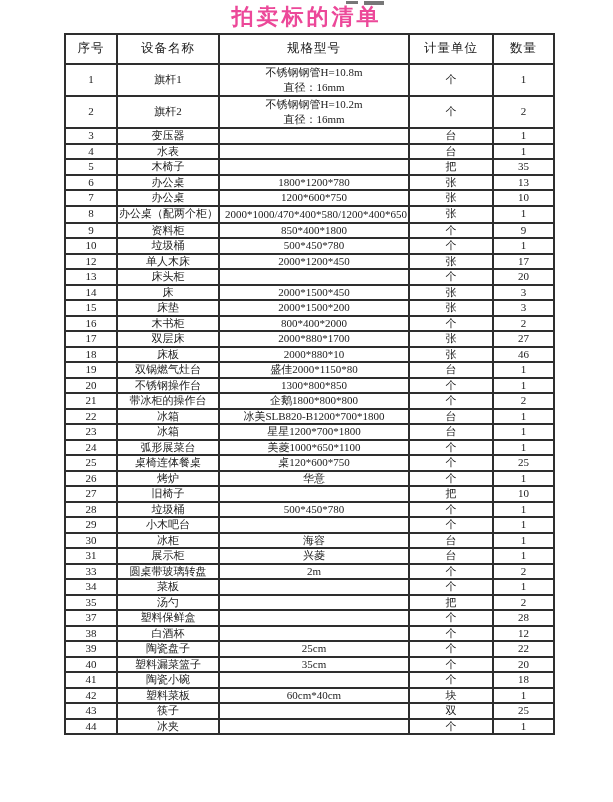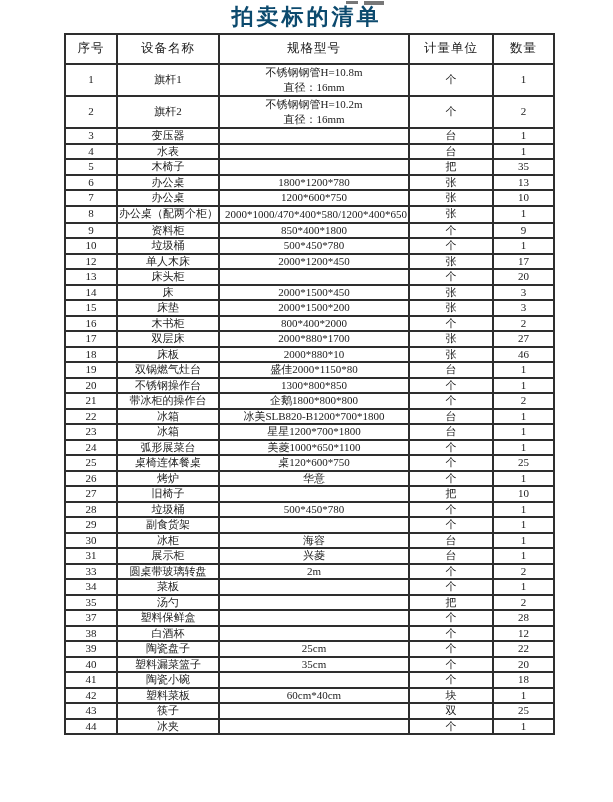--- a/index.html
+++ b/index.html
@@ -20,21 +20,21 @@
   }
   .art-1 { top: 1px; left: 346px; width: 12px; height: 3px; }
   .art-2 { top: 1px; left: 364px; width: 20px; height: 4px; }
   h1.doc-title {
     margin: 4px 0 3px 0;
     text-align: center;
     font-size: 22px;
     line-height: 26px;
     font-weight: 700;
     letter-spacing: 3px;
-    color: #0c4a6e;
+    color: #ec4899;
   }
   table.auction-table {
     border-collapse: collapse;
     table-layout: fixed;
     margin-left: 64px;
     width: 489px;
     border: 2px solid #2e2e2e;
   }
   .auction-table th,
   .auction-table td {
@@ -306,21 +306,21 @@
   <tr>
     <td class="c-no">28</td>
     <td class="c-name">垃圾桶</td>
     <td class="c-spec">500*450*780</td>
     <td class="c-unit">个</td>
     <td class="c-qty">1</td>
   </tr>
 
   <tr>
     <td class="c-no">29</td>
-    <td class="c-name">副食货架</td>
+    <td class="c-name">小木吧台</td>
     <td class="c-spec"></td>
     <td class="c-unit">个</td>
     <td class="c-qty">1</td>
   </tr>
 
   <tr>
     <td class="c-no">30</td>
     <td class="c-name">冰柜</td>
     <td class="c-spec">海容</td>
     <td class="c-unit">台</td>

